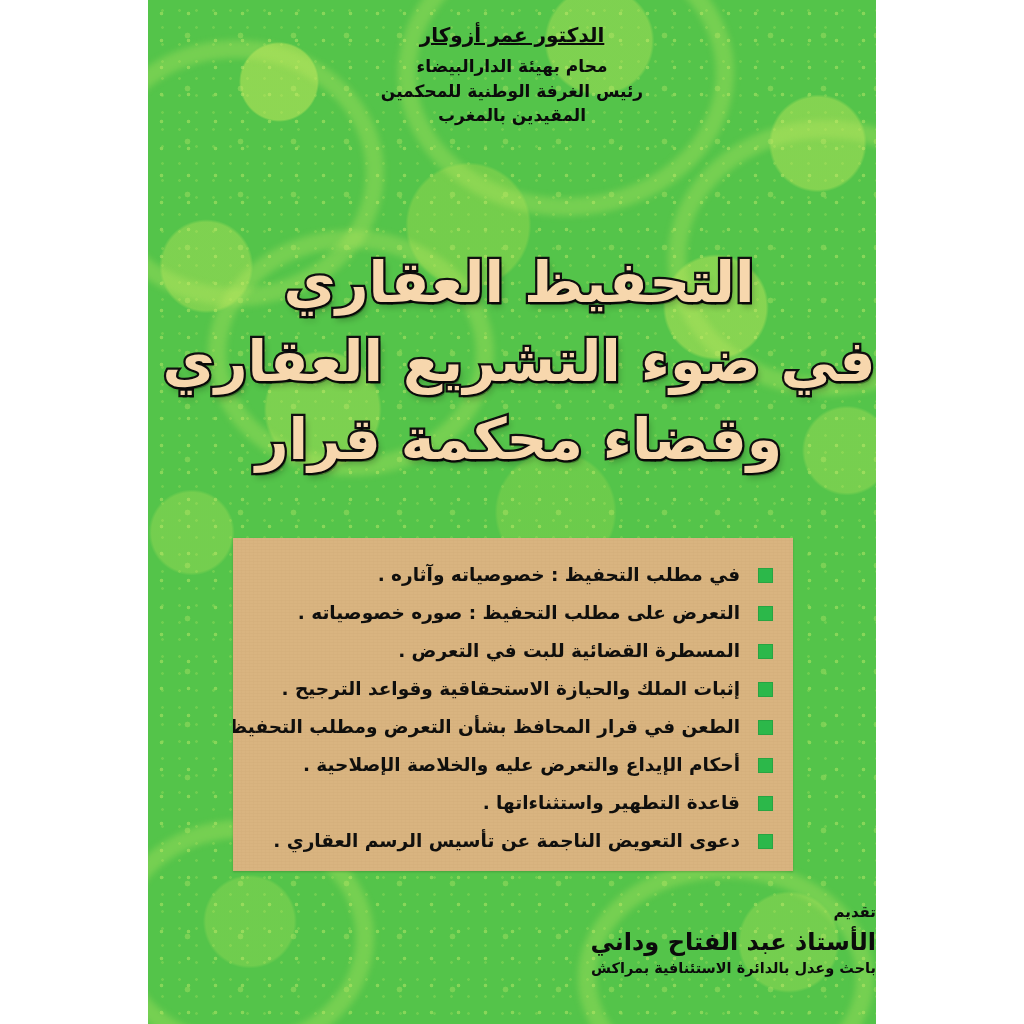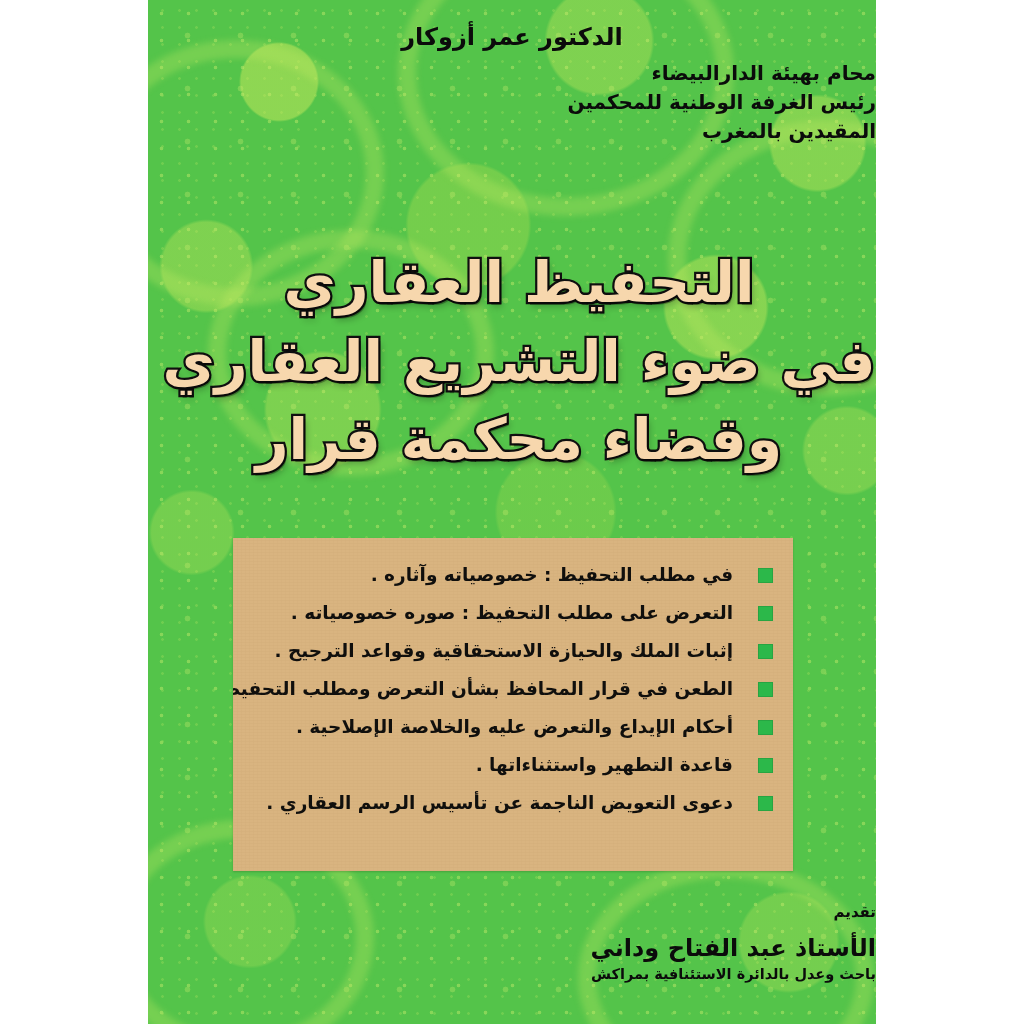--- a/index.html
+++ b/index.html
@@ -83,33 +83,33 @@
   
   .author-block {
     position: absolute;
     left: 0;
     right: 0;
     top: 24px;
     text-align: center;
     color: #0b0b0b;
   }
   .author-name {
-    font-size: 24px;
+    font-size: 20px;
     font-weight: 700;
     letter-spacing: 0.5px;
     line-height: 1.15;
     white-space: nowrap;
+    text-decoration: underline;
   }
   .author-sub {
     margin-top: 7px;
-    font-size: 20px;
+    font-size: 17px;
     font-weight: 700;
     line-height: 1.45;
     white-space: nowrap;
-    text-align: right;
   }
 
   
   .title-block {
     position: absolute;
     left: 0;
     right: 0;
     top: 243px;
     text-align: center;
   }
@@ -155,21 +155,21 @@
     position: relative;
     list-style: none;
     margin: 0;
     padding: 0;
   }
   .toc-item {
     display: flex;
     align-items: center;
     justify-content: flex-start;
     height: 38px;
-    gap: 25px;
+    gap: 18px;
     padding-right: 6px;
   }
   .toc-bullet {
     flex: 0 0 auto;
     width: 15px;
     height: 15px;
     background: #2cb84a;
     box-shadow: 0 0 0 1px rgba(0,0,0,0.10) inset;
   }
   .toc-text {
@@ -189,21 +189,21 @@
     top: 903px;
     text-align: right;
     color: #0b0b0b;
   }
   .footer-label {
     font-size: 15px;
     font-weight: 700;
     line-height: 1.3;
   }
   .footer-name {
-    margin-top: 10px;
+    margin-top: 4px;
     font-size: 24px;
     font-weight: 700;
     line-height: 1.25;
     letter-spacing: 0.5px;
     white-space: nowrap;
   }
   .footer-role {
     margin-top: 2px;
     font-size: 14.5px;
     font-weight: 700;
@@ -250,20 +250,24 @@
         <li class="toc-item">
           <span class="toc-bullet"></span>
           <span class="toc-text">في مطلب التحفيظ : خصوصياته وآثاره .</span>
         </li>
         <li class="toc-item">
           <span class="toc-bullet"></span>
           <span class="toc-text">التعرض على مطلب التحفيظ : صوره خصوصياته .</span>
         </li>
         <li class="toc-item">
           <span class="toc-bullet"></span>
+          <span class="toc-text">المسطرة القضائية للبت في التعرض .</span>
+        </li>
+        <li class="toc-item">
+          <span class="toc-bullet"></span>
           <span class="toc-text">إثبات الملك والحيازة الاستحقاقية وقواعد الترجيح .</span>
         </li>
         <li class="toc-item">
           <span class="toc-bullet"></span>
           <span class="toc-text">الطعن في قرار المحافظ بشأن التعرض ومطلب التحفيظ .</span>
         </li>
         <li class="toc-item">
           <span class="toc-bullet"></span>
           <span class="toc-text">أحكام الإيداع والتعرض عليه والخلاصة الإصلاحية .</span>
         </li>

